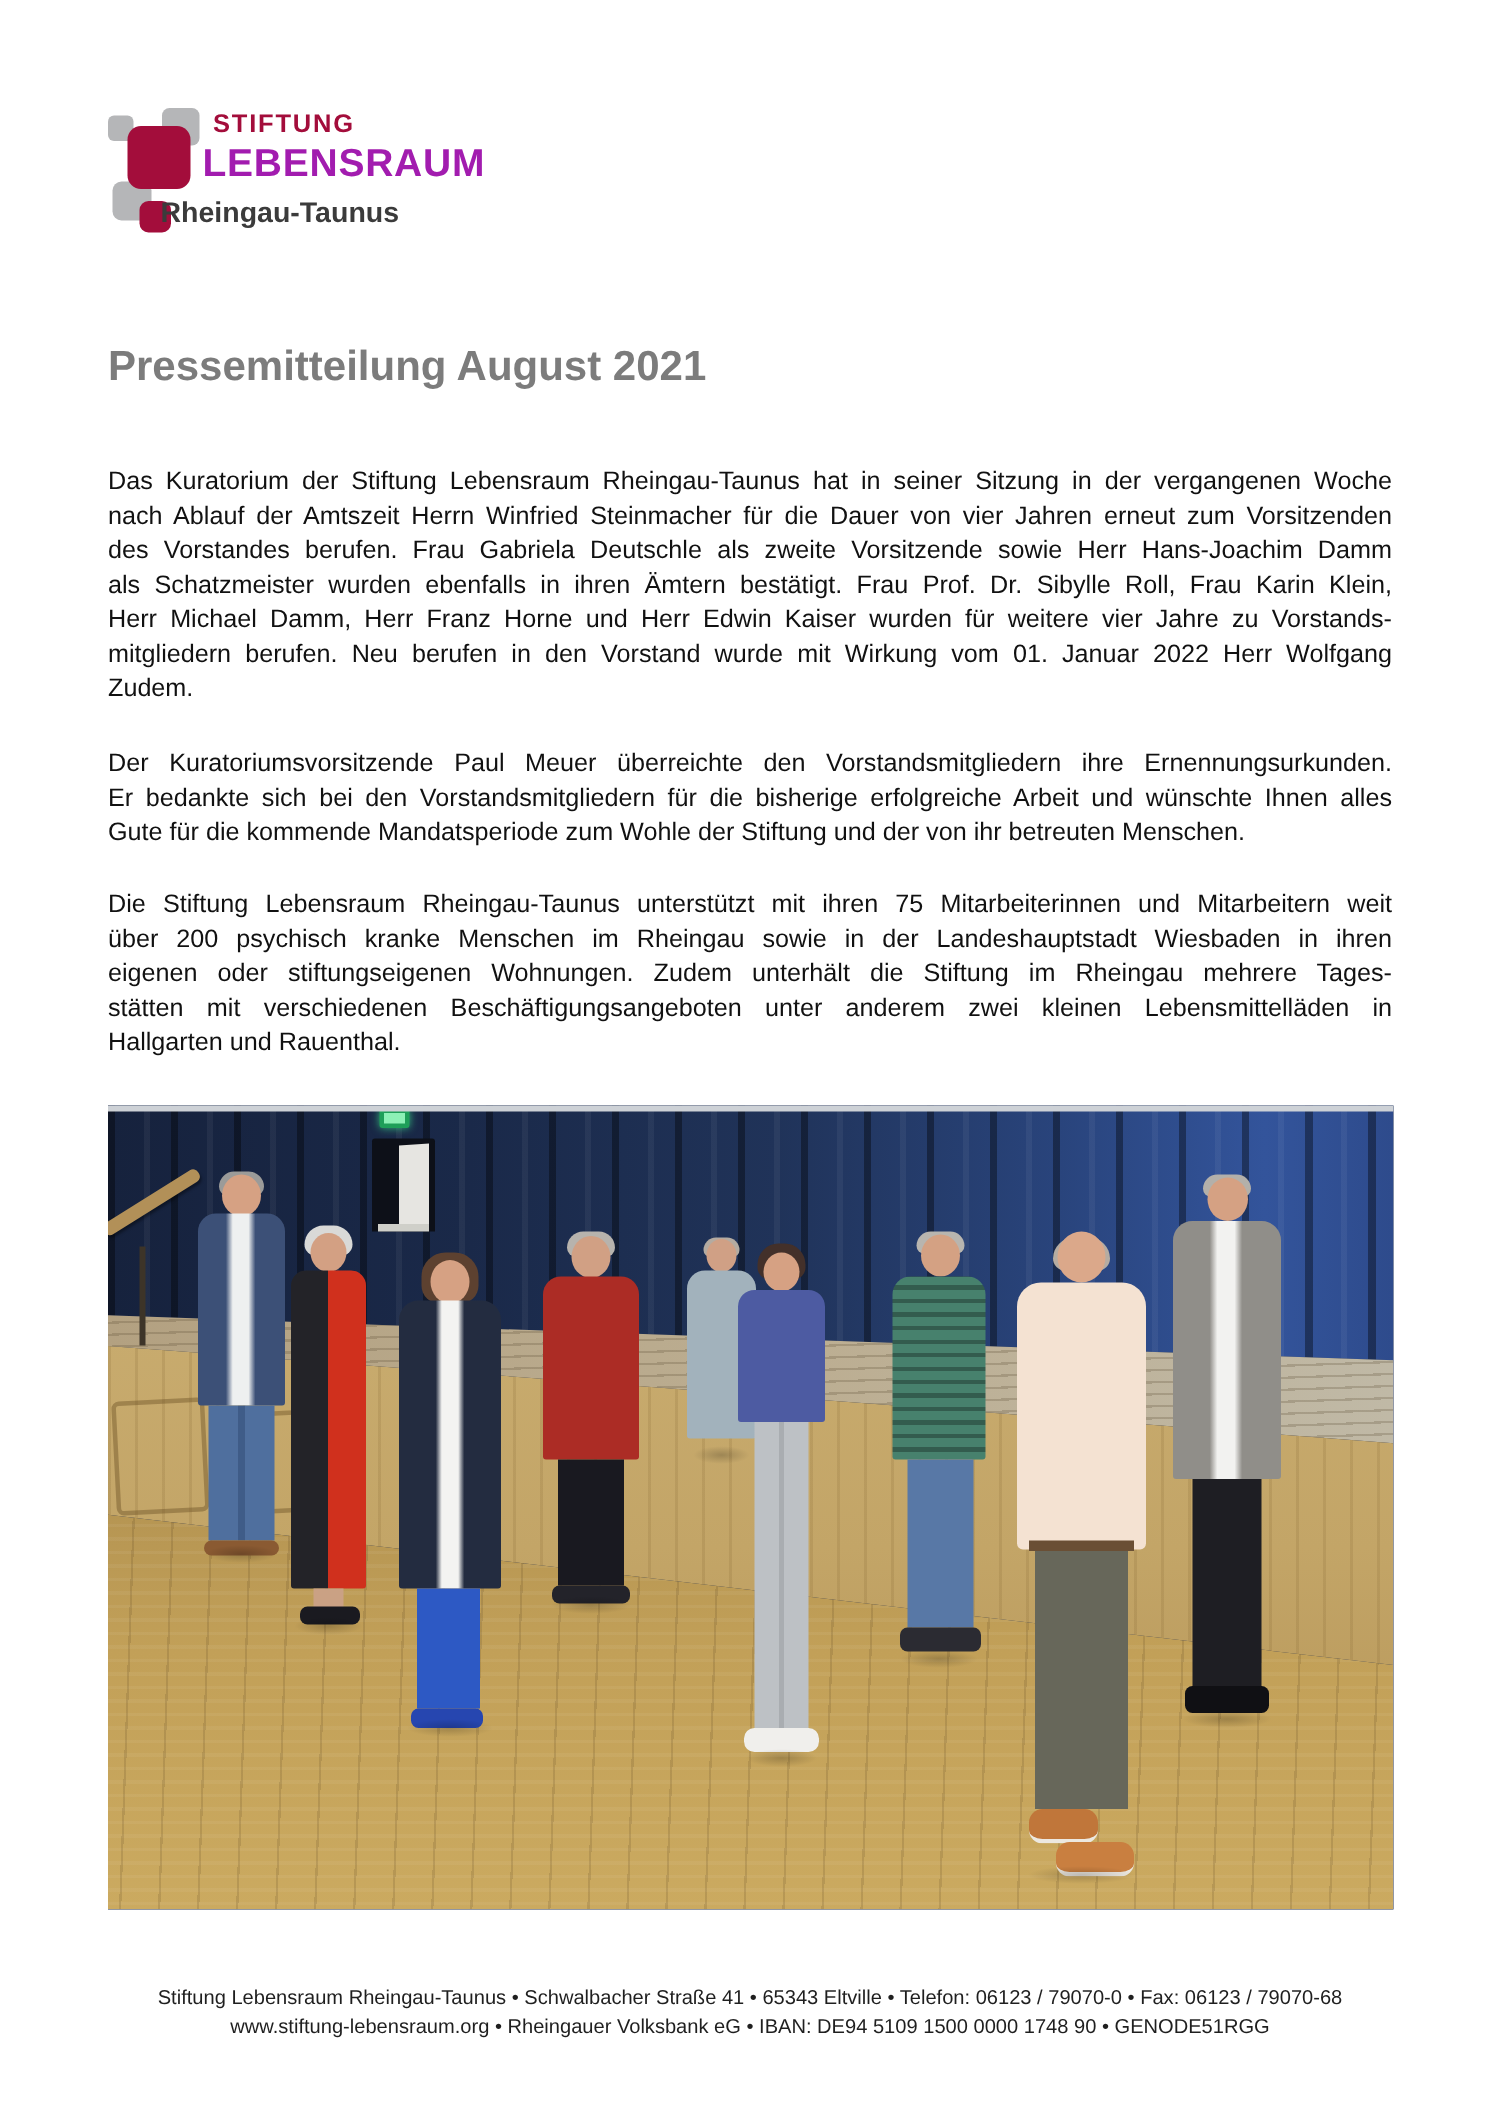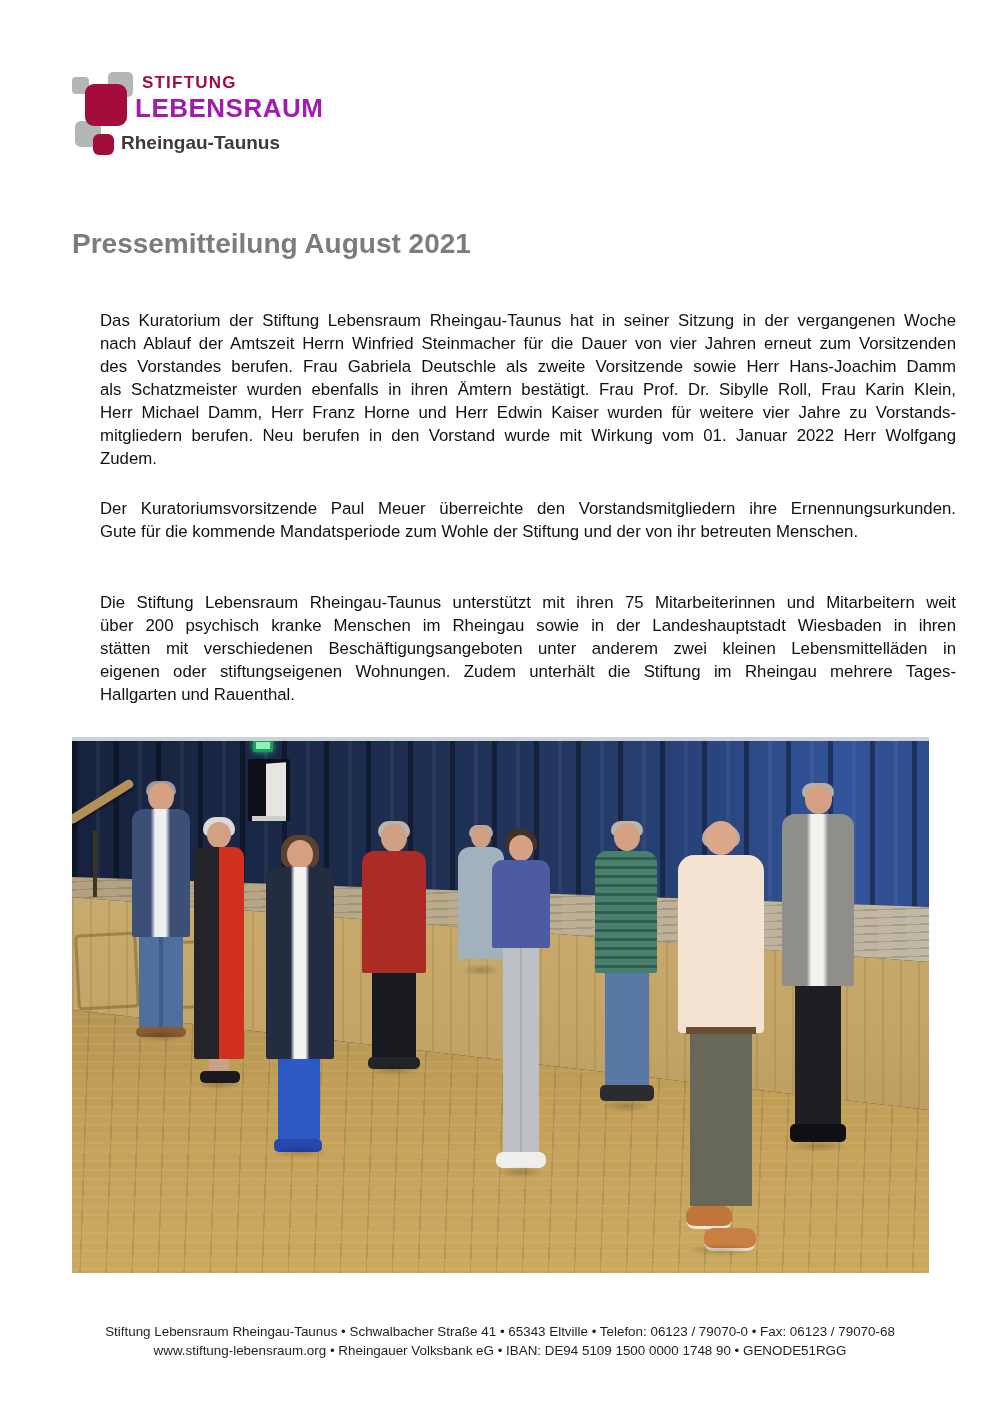--- a/index.html
+++ b/index.html
@@ -12,25 +12,25 @@
   
   .logo { position:absolute; left:0; top:0; width:400px; height:180px; }
   .logo .sq { position:absolute; }
   .sq-g1 { left:72px;  top:77px;  width:17px; height:17px; background:#b5b6b8; border-radius:4px; }
   .sq-g2 { left:108px; top:72px;  width:25px; height:25px; background:#b5b6b8; border-radius:5px; }
   .sq-g3 { left:75px;  top:121px; width:26px; height:26px; background:#b5b6b8; border-radius:6px; }
   .sq-r1 { left:85px;  top:84px;  width:42px; height:42px; background:#a30d3b; border-radius:9px; }
   .sq-r2 { left:93px;  top:134px; width:21px; height:21px; background:#a30d3b; border-radius:6px; }
   .logo-stiftung   { position:absolute; left:142px; top:73px;  font-size:17px; font-weight:bold; letter-spacing:1.2px; color:#a30d3b; }
   .logo-lebensraum { position:absolute; left:135px; top:93px;  font-size:26px; font-weight:bold; letter-spacing:0.5px; color:#a21caf; }
-  .logo-region     { position:absolute; left:121px; top:132px; font-size:19px; font-weight:bold; color:#3b3b3b; }
+  .logo-region     { position:absolute; left:107px; top:132px; font-size:19px; font-weight:bold; color:#3b3b3b; }
 
   
   .title { position:absolute; left:72px; top:228px; margin:0; font-size:28px; font-weight:bold; color:#7c7c7c; }
-  .para  { position:absolute; left:72px; width:856px; font-size:16.8px; line-height:23px; color:#111;margin-left:28px; }
+  .para  { position:absolute; left:72px; width:856px; font-size:16.8px; line-height:23px; color:#111; }
   .para-1 { top:309px; }
   .para-2 { top:497px; }
   .para-3 { top:591px; }
   .line { display:block; text-align:justify; text-align-last:justify; white-space:normal; }
   .line.last { text-align-last:left; }
 
   
   .photo { position:absolute; left:72px; top:737px; width:857px; height:536px;
            background:#1d2c50; overflow:hidden; }
   .photo div { position:absolute; }
@@ -186,28 +186,29 @@
     <span class="line">nach Ablauf der Amtszeit Herrn Winfried Steinmacher für die Dauer von vier Jahren erneut zum Vorsitzenden</span>
     <span class="line">des Vorstandes berufen. Frau Gabriela Deutschle als zweite Vorsitzende sowie Herr Hans-Joachim Damm</span>
     <span class="line">als Schatzmeister wurden ebenfalls in ihren Ämtern bestätigt. Frau Prof. Dr. Sibylle Roll, Frau Karin Klein,</span>
     <span class="line">Herr Michael Damm, Herr Franz Horne und Herr Edwin Kaiser wurden für weitere vier Jahre zu Vorstands-</span>
     <span class="line">mitgliedern berufen. Neu berufen in den Vorstand wurde mit Wirkung vom 01. Januar 2022 Herr Wolfgang</span>
     <span class="line last">Zudem.</span>
   </div>
 
   <div class="para para-2">
     <span class="line">Der Kuratoriumsvorsitzende Paul Meuer überreichte den Vorstandsmitgliedern ihre Ernennungsurkunden.</span>
+    <span class="line">Er bedankte sich bei den Vorstandsmitgliedern für die bisherige erfolgreiche Arbeit und wünschte Ihnen alles</span>
     <span class="line last">Gute für die kommende Mandatsperiode zum Wohle der Stiftung und der von ihr betreuten Menschen.</span>
   </div>
 
   <div class="para para-3">
     <span class="line">Die Stiftung Lebensraum Rheingau-Taunus unterstützt mit ihren 75 Mitarbeiterinnen und Mitarbeitern weit</span>
     <span class="line">über 200 psychisch kranke Menschen im Rheingau sowie in der Landeshauptstadt Wiesbaden in ihren</span>
+    <span class="line">eigenen oder stiftungseigenen Wohnungen. Zudem unterhält die Stiftung im Rheingau mehrere Tages-</span>
     <span class="line">stätten mit verschiedenen Beschäftigungsangeboten unter anderem zwei kleinen Lebensmittelläden in</span>
-    <span class="line">eigenen oder stiftungseigenen Wohnungen. Zudem unterhält die Stiftung im Rheingau mehrere Tages-</span>
     <span class="line last">Hallgarten und Rauenthal.</span>
   </div>
 
   <div class="photo" title="Gruppenfoto: neun Personen stehen mit Abstand auf Parkettboden in einem Saal vor einer Bühne mit dunkelblauem Vorhang, Tür mit Notausgangsschild im Hintergrund">
     <div class="layer ph-curtain"></div>
     <div class="ph-door">
       <div class="ph-door-leaf"></div>
       <div class="ph-door-floor"></div>
     </div>
     <div class="ph-exit">

